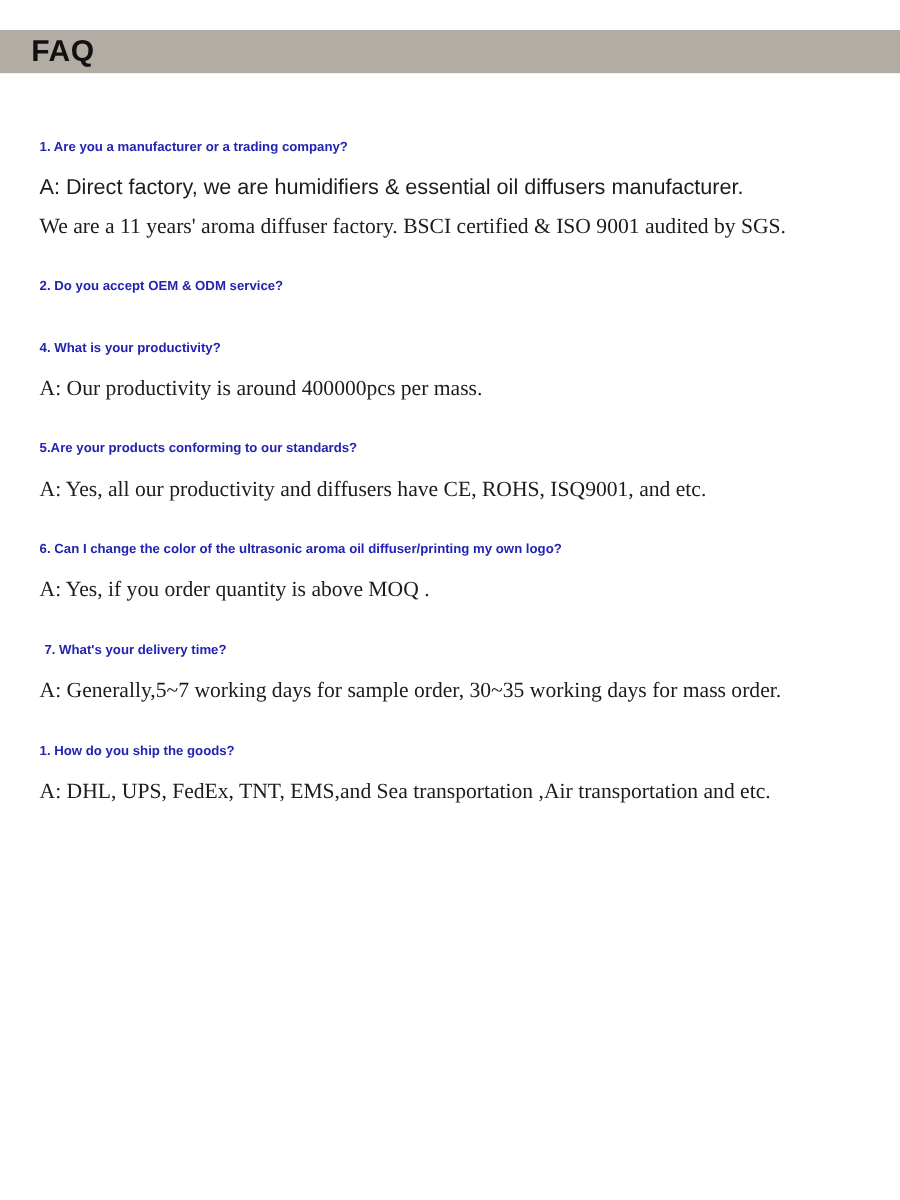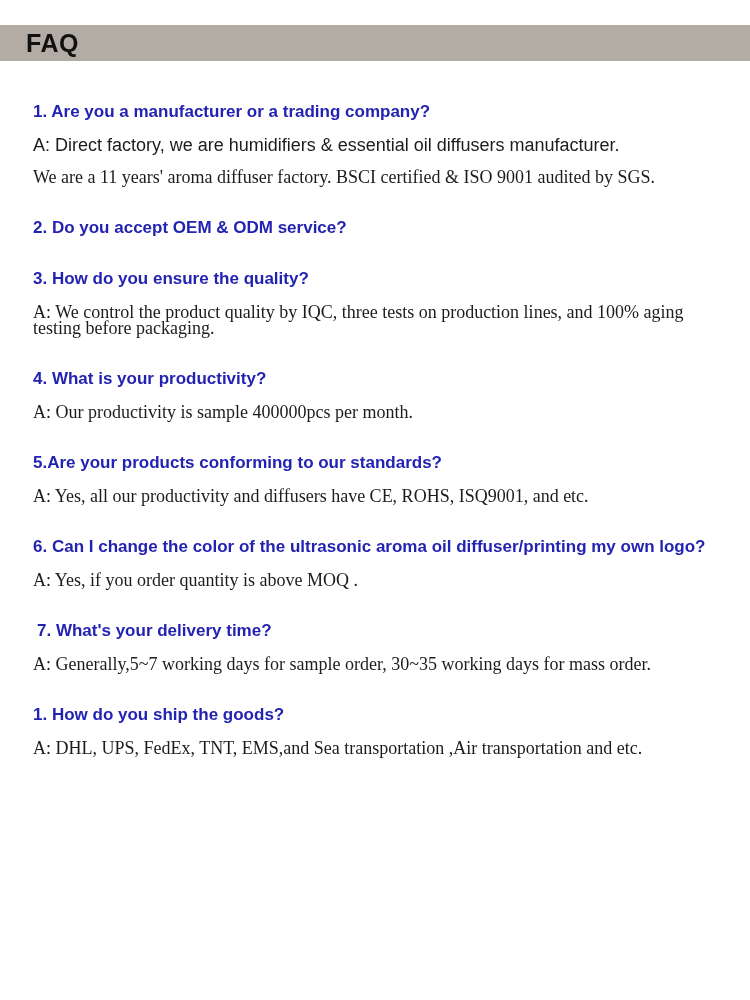--- a/index.html
+++ b/index.html
@@ -40,22 +40,22 @@
     color: var(--title-color, #111111);
     letter-spacing: 0.5px;
   }
   .faq-list {
     padding: 42px 35px 40px 33px;
   }
   .faq-item {
     margin-bottom: 35px;
   }
   .question {
-    margin: 1px 0 17px 0;
-    font-size: 17px;
+    margin: 12px 0 17px 0;
+    font-size: 11px;
     font-weight: bold;
     color: var(--question-color, #2323b3);
     line-height: 16px;
   }
   .answer {
     margin: 0 0 16px 0;
     font-size: 18px;
     font-weight: normal;
     color: var(--answer-color, #1c1c1c);
     line-height: 16px;
@@ -77,28 +77,24 @@
     <section class="faq-item">
       <h2 class="question">1. Are you a manufacturer or a trading company?</h2>
       <p class="answer">A: Direct factory, we are humidifiers &amp; essential oil diffusers manufacturer.</p>
       <p class="answer">We are a 11 years' aroma diffuser factory. BSCI certified &amp; ISO 9001 audited by SGS.</p>
     </section>
 
     <section class="faq-item">
       <h2 class="question">2. Do you accept OEM &amp; ODM service?</h2>
     </section>
 
-    <section class="faq-item">
-      <h2 class="question">3. How do you ensure the quality?</h2>
-      <p class="answer">A: We control the product quality by IQC, three tests on production lines, and 100% aging testing before packaging.</p>
-    </section>
 
     <section class="faq-item">
       <h2 class="question">4. What is your productivity?</h2>
-      <p class="answer">A: Our productivity is sample 400000pcs per month.</p>
+      <p class="answer">A: Our productivity is around 400000pcs per mass.</p>
     </section>
 
     <section class="faq-item">
       <h2 class="question">5.Are your products conforming to our standards?</h2>
       <p class="answer">A: Yes, all our productivity and diffusers have CE, ROHS, ISQ9001, and etc.</p>
     </section>
 
     <section class="faq-item">
       <h2 class="question">6. Can I change the color of the ultrasonic aroma oil diffuser/printing my own logo?</h2>
       <p class="answer">A: Yes, if you order quantity is above MOQ .</p>

